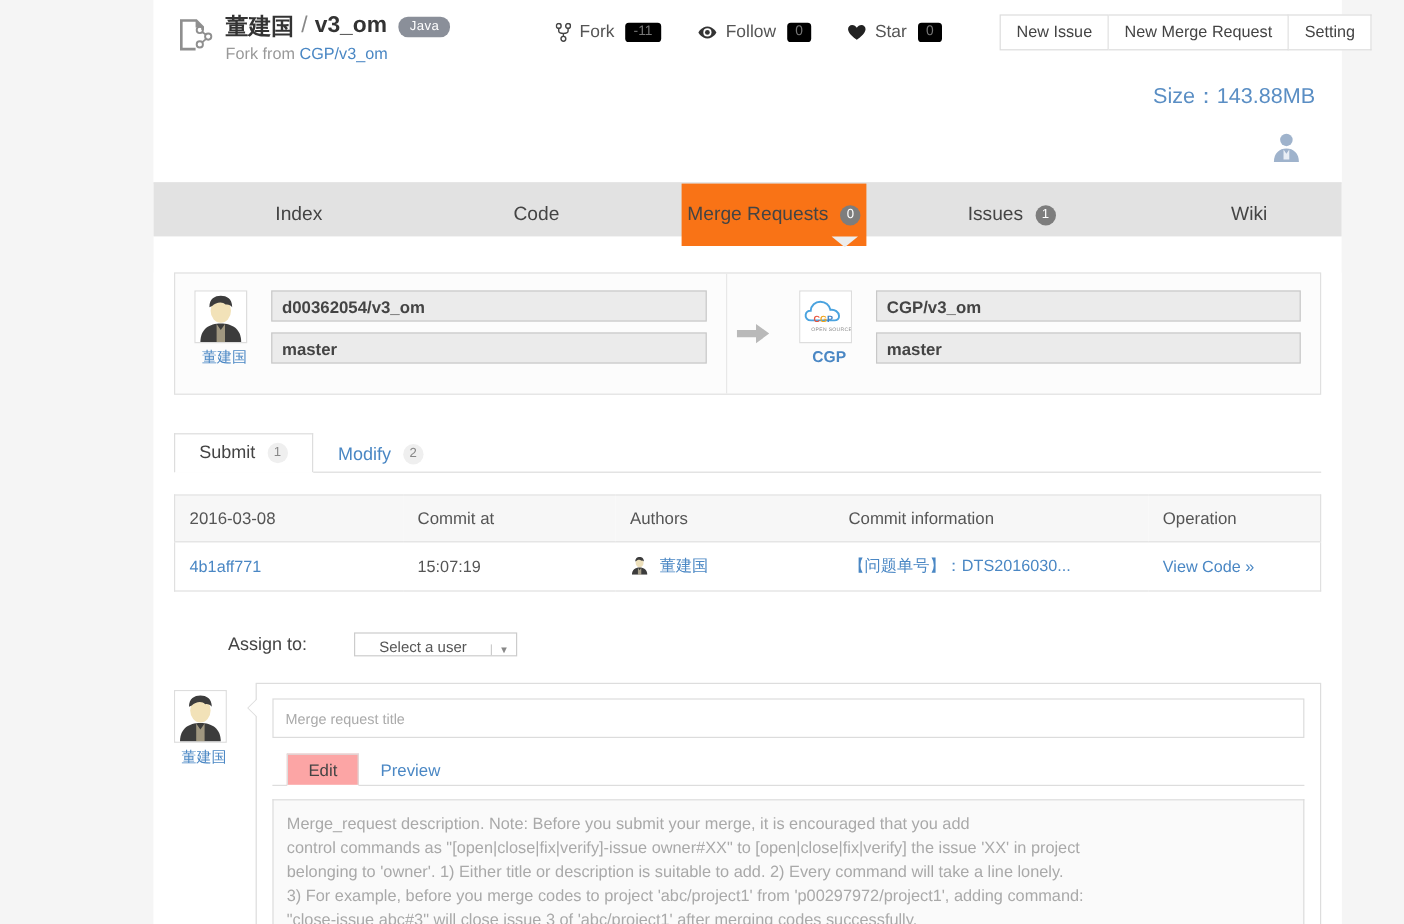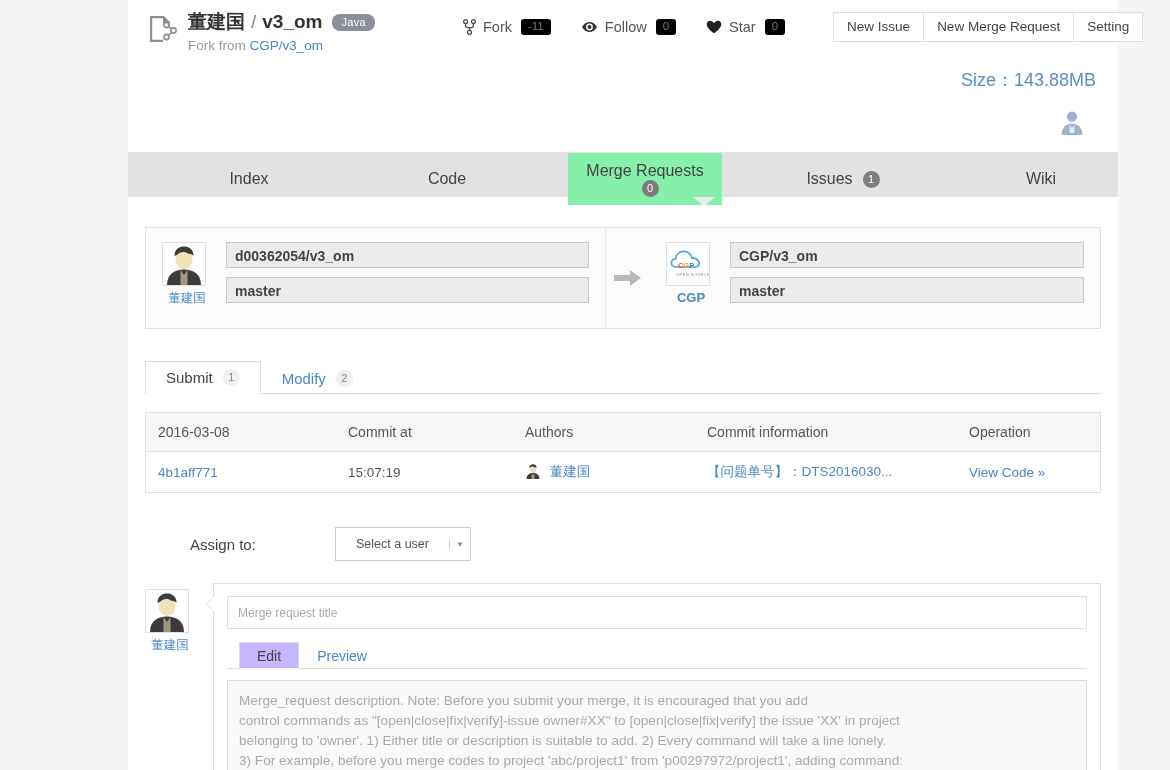--- a/index.html
+++ b/index.html
@@ -164,22 +164,21 @@
     align-items: center;
     justify-content: center;
     font-size: 16px;
     color: #444444;
     cursor: pointer;
     height: 52px;
     box-sizing: border-box;
     margin-left: 44px;
   }
   .navtab.active {
-    background: #86efac;
-    flex-direction: column;
+    background: #f97316;
   }
   .navtab .cbadge {
     margin-left: 10px;
     background: #7d7d7d;
     color: #ffffff;
     font-size: 11px;
     border-radius: 50%;
     width: 17px;
     height: 17px;
     display: inline-flex;
@@ -366,25 +365,24 @@
   .assign-label {
     font-size: 15px;
     color: #444444;
     width: 105px;
     margin-left: 45px;
   }
   .select-wrap {
     display: flex;
     border: 1px solid #cccccc;
     background: #ffffff;
-    height: 34px;
+    height: 20px;
     width: 136px;
     box-sizing: border-box;
-    align-items: center;
-    margin-left: 40px;
+    align-items: flex-end;
   }
   .select-wrap .sel-text {
     flex: 1;
     display: flex;
     align-items: center;
     justify-content: center;
     font-size: 12.5px;
     color: #555555;
   }
   .select-wrap .sel-arrow {
@@ -479,21 +477,21 @@
     color: #4a87c4;
     cursor: pointer;
     box-sizing: border-box;
     border: 1px solid transparent;
     border-bottom: none;
     margin-bottom: -1px;
   }
   .ep-tab.active {
     color: #444444;
     border-color: #dddddd;
-    background: #c4b5fd;
+    background: #fca5a5;
     border-bottom: 1px solid #ffffff;
   }
   .desc-area {
     margin-top: 11px;
     border: 1px solid #dcdcdc;
     border-bottom: none;
     background: #fafafa;
     padding: 10px 11px 0 11px;
     min-height: 95px;
     font-size: 13.6px;

